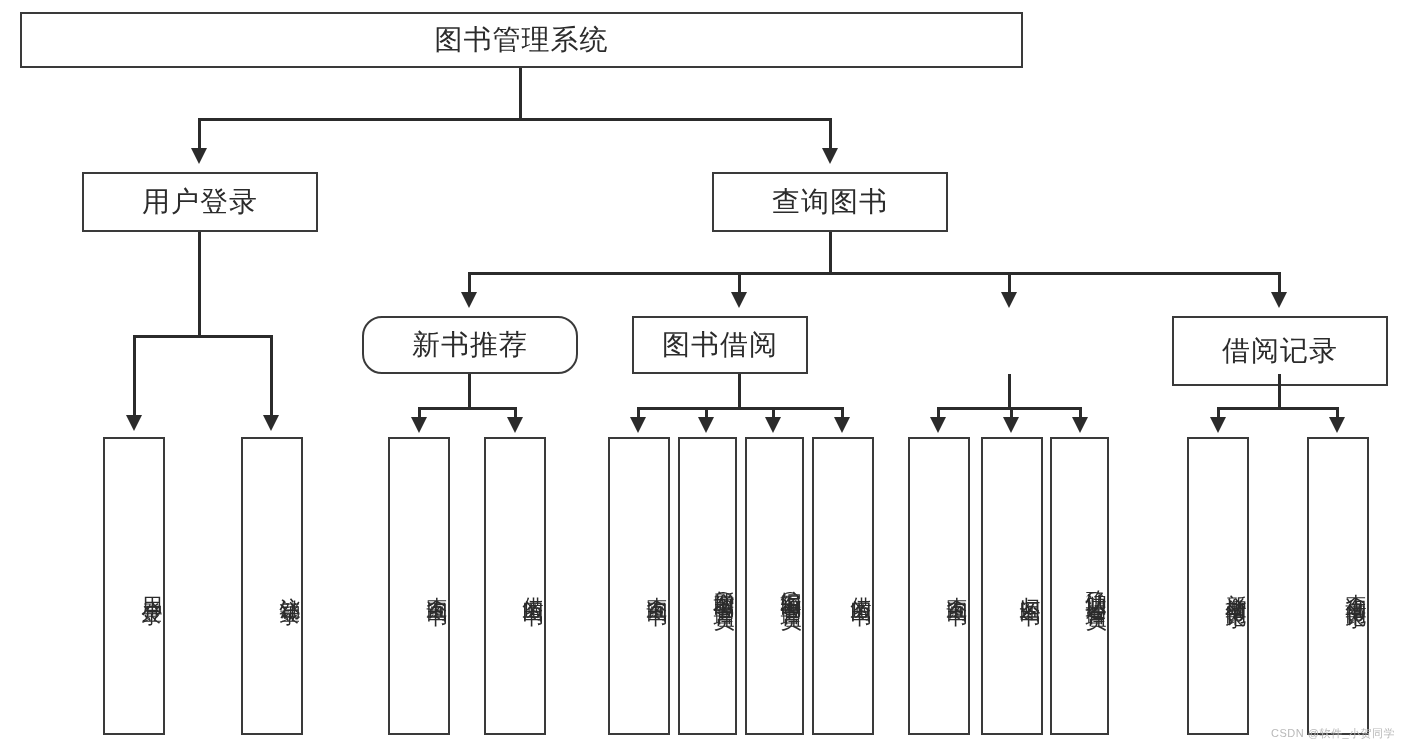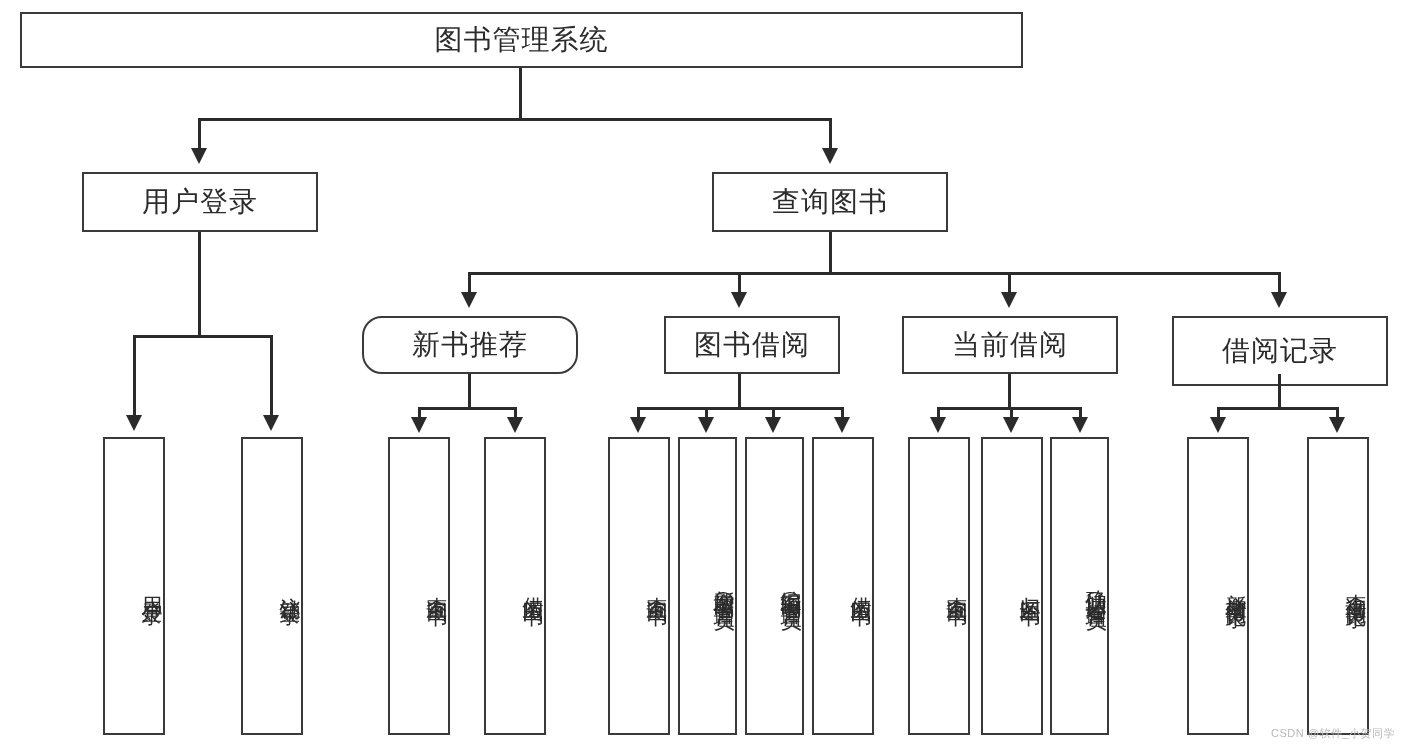--- a/index.html
+++ b/index.html
@@ -107,25 +107,22 @@
   <div class="edge vline" style="left:738px;top:272px;width:3px;height:22px;"></div>
   <div class="arrow" style="left:731px;top:292px;"></div>
   <div class="edge vline" style="left:1008px;top:272px;width:3px;height:22px;"></div>
   <div class="arrow" style="left:1001px;top:292px;"></div>
   <div class="edge vline" style="left:1278px;top:272px;width:3px;height:22px;"></div>
   <div class="arrow" style="left:1271px;top:292px;"></div>
 
   <div class="node h" id="n-new-book-rec" style="left: 362px; top: 316px; width: 216px; height: 58px; border-radius: 20px;">
     <span>新书推荐</span>
   </div>
-  <div class="node h" id="n-book-borrow" style="left: 632px; top: 316px; width: 176px; height: 58px; margin-left: 32px;">
+  <div class="node h" id="n-book-borrow" style="left: 632px; top: 316px; width: 176px; height: 58px;">
     <span>图书借阅</span>
-  </div>
-  <div class="node h" id="n-current-borrow" style="left: 902px; top: 316px; width: 216px; height: 58px;">
-    <span>当前借阅</span>
   </div>
   <div class="node h" id="n-borrow-record" style="left: 1172px; top: 316px; width: 216px; height: 70px;">
     <span>借阅记录</span>
   </div>
 
   <div class="edge vline" style="left:468px;top:374px;width:3px;height:33px;"></div>
   <div class="edge hline" style="left:418px;top:407px;width:99px;height:3px;"></div>
   <div class="edge vline" style="left:418px;top:407px;width:3px;height:12px;"></div>
   <div class="arrow" style="left:411px;top:417px;"></div>
   <div class="edge vline" style="left:514px;top:407px;width:3px;height:12px;"></div>

